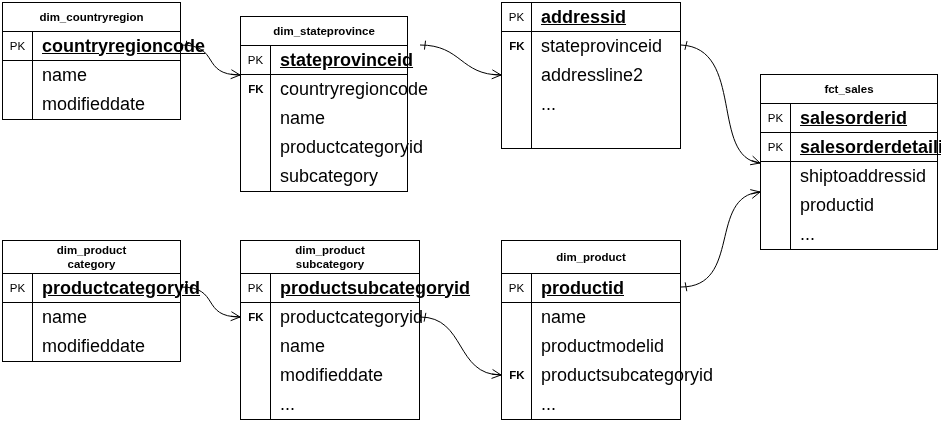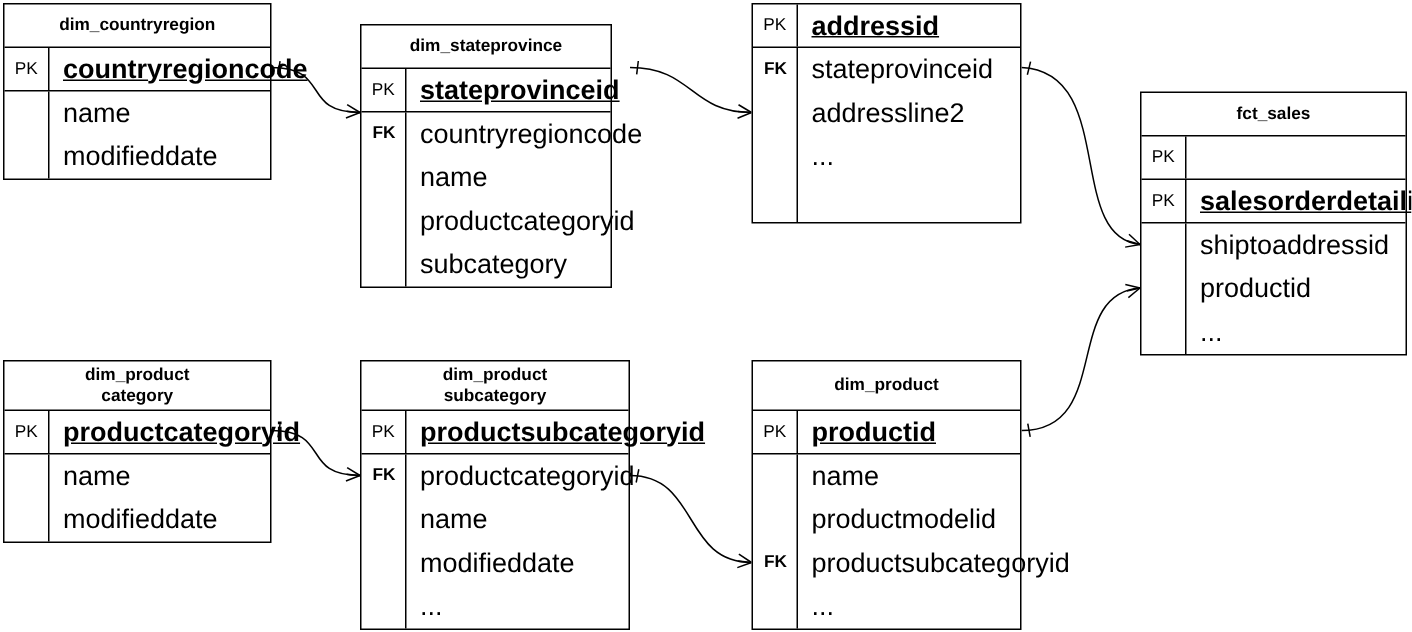--- a/index.html
+++ b/index.html
@@ -202,24 +202,25 @@
           <div class="body-gutter" style="height: 116px;">
             <div class="fk-tag" style="top: 0px;">FK</div>
           </div>
           <div class="body-fields">
             <div class="field">stateprovinceid</div>
             <div class="field">addressline2</div>
             <div class="field">...</div>
           </div>
         </div>
       </div>
-      <div class="entity" style="left: 760px; top: 61px; width: 178px;">
+      <div class="entity" style="left: 760px; top: 74px; width: 178px;">
         <div class="entity-title" style="height: 29px;"><span>fct_sales</span></div>
         <div class="row sep">
           <div class="gutter">PK</div>
+          <div class="field pk">salesorderid</div>
         </div>
         <div class="row sep">
           <div class="gutter">PK</div>
           <div class="field pk">salesorderdetailid</div>
         </div>
         <div class="body">
           <div class="body-gutter" style="height: 87px;"></div>
           <div class="body-fields">
             <div class="field">shiptoaddressid</div>
             <div class="field">productid</div>

